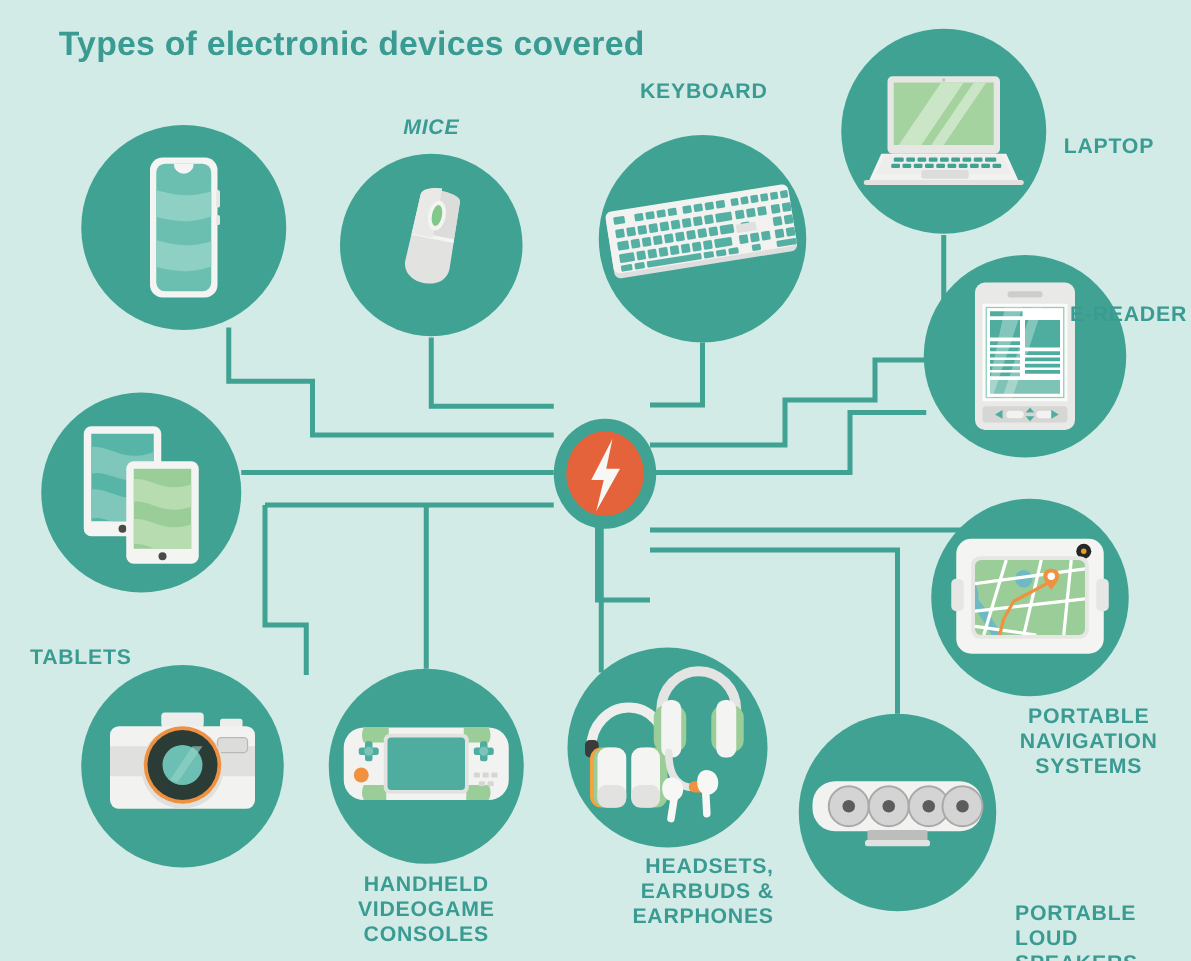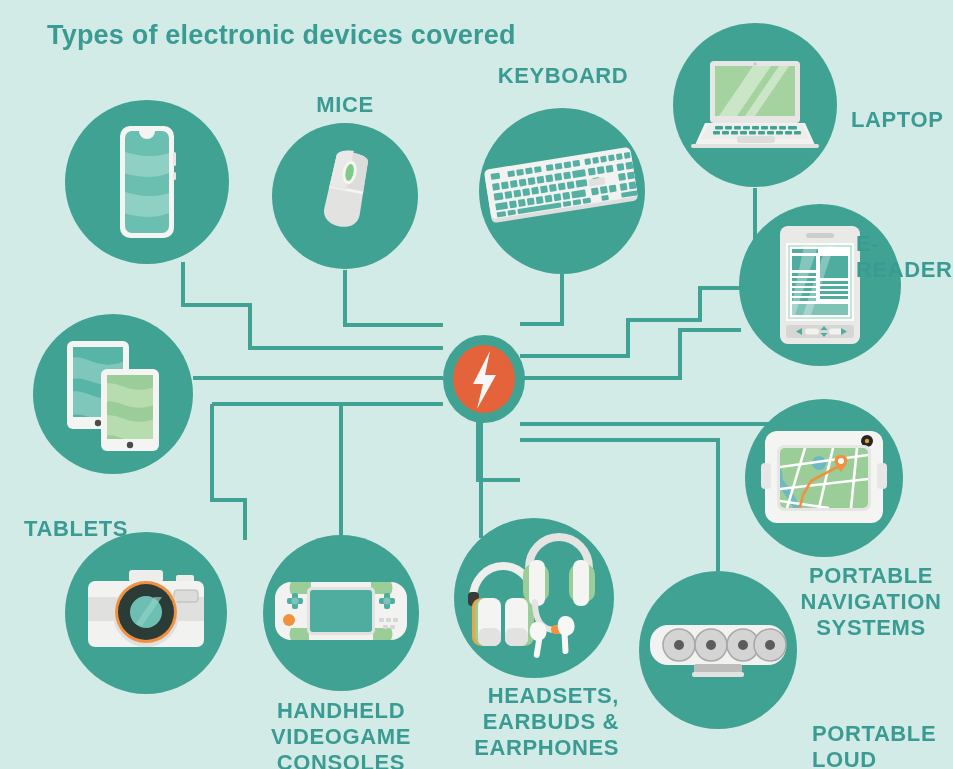--- a/index.html
+++ b/index.html
@@ -10,21 +10,21 @@
     overflow:hidden;
     position:relative;
   }
   #stage{position:absolute;inset:0;width:953px;height:714px;border-radius:29px;}
   #connectors{position:absolute;left:0;top:0;width:953px;height:769px;}
   .node{position:absolute;border-radius:50%;background:#3fa292;display:flex;align-items:center;justify-content:center;}
   .label{
     position:absolute;
     color:#3a9b93;
     font-weight:bold;
-    font-size:22px;
+    font-size:17px;
     letter-spacing:.6px;
     line-height:1.18;
     white-space:pre-line;
   }
   .label.c{text-align:center;}
   .label.l{text-align:left;margin-top:48px;}
   #title{
     position:absolute;left:47px;top:20px;
     font-size:27px;font-weight:bold;color:#3a9b93;
     letter-spacing:.2px;
@@ -89,21 +89,21 @@
       <g transform="rotate(11 46 50)">
         <path d="M30 12 C30 4 62 4 62 12 L64 66 C64 86 28 86 28 66 Z" fill="#e2e2e0"></path>
         <path d="M30 12 C30 4 62 4 62 12 L63 44 L29 44 Z" fill="#dcdcda"></path>
         <rect x="29" y="42" width="34" height="3" fill="#f4f4f2"></rect>
         <path d="M30 12 C30 5 45 4 46 4 L46 44 L29 44 Z" fill="#e9e9e7"></path>
         <ellipse cx="46" cy="26" rx="7" ry="12" fill="#f4f4f2"></ellipse>
         <ellipse cx="46" cy="26" rx="4" ry="8.5" fill="#81c98a"></ellipse>
       </g>
     </svg>
   </div>
-  <div class="label c" style="left:305px;top:92px;width:80px;">MICE</div>
+  <div class="label c" style="left:305px;top:92px;width:80px;font-style:italic;">MICE</div>
 
   <div class="node" style="left:479px;top:108px;width:166px;height:166px;">
     <svg width="160" height="110" viewBox="0 0 160 110">
       <g transform="rotate(-9 80 55)">
         <rect x="6" y="26" width="148" height="50" rx="5" fill="#dedede"></rect>
         <rect x="6" y="22" width="148" height="50" rx="5" fill="#f2f2f0"></rect>
         <g fill="#55b0a3">
           <rect x="12" y="27" width="9" height="6" rx="1"></rect>
           <rect x="29" y="27" width="7" height="6" rx="1"></rect>
             <rect x="38" y="27" width="7" height="6" rx="1"></rect>
@@ -246,21 +246,21 @@
       </g>
       <rect x="12" y="103" width="68" height="13" rx="3" fill="#d6d6d4"></rect>
       <polygon points="22,109.5 28,106 28,113" fill="#4fada0"></polygon>
       <rect x="31" y="106.5" width="14" height="6" rx="3" fill="#f2f2f0"></rect>
       <polygon points="50,104 53.5,108 46.5,108" fill="#4fada0"></polygon>
       <polygon points="50,115 53.5,111 46.5,111" fill="#4fada0"></polygon>
       <rect x="55" y="106.5" width="14" height="6" rx="3" fill="#f2f2f0"></rect>
       <polygon points="73,109.5 67,106 67,113" fill="#4fada0"></polygon>
     </svg>
   </div>
-  <div class="label l" style="left:856px;top:183px;">E-READER</div>
+  <div class="label l" style="left:856px;top:194px;">E-READER</div>
 
   <div class="node" style="left:33px;top:314px;width:160px;height:160px;">
     <svg width="120" height="118" viewBox="0 0 120 118">
       <rect x="14" y="6" width="62" height="88" rx="6" fill="#f4f4f2"></rect>
       <clipPath id="tb1">
           <rect x="20" y="12" width="50" height="70"></rect>
         </clipPath>
       <rect x="20" y="12" width="50" height="70" fill="#57b5a8"></rect>
       <g clip-path="url(#tb1)" fill="#7fc7bb">
         <path d="M14 24 C34 16 44 40 76 24 L76 44 C44 60 34 36 14 46 Z"></path>

